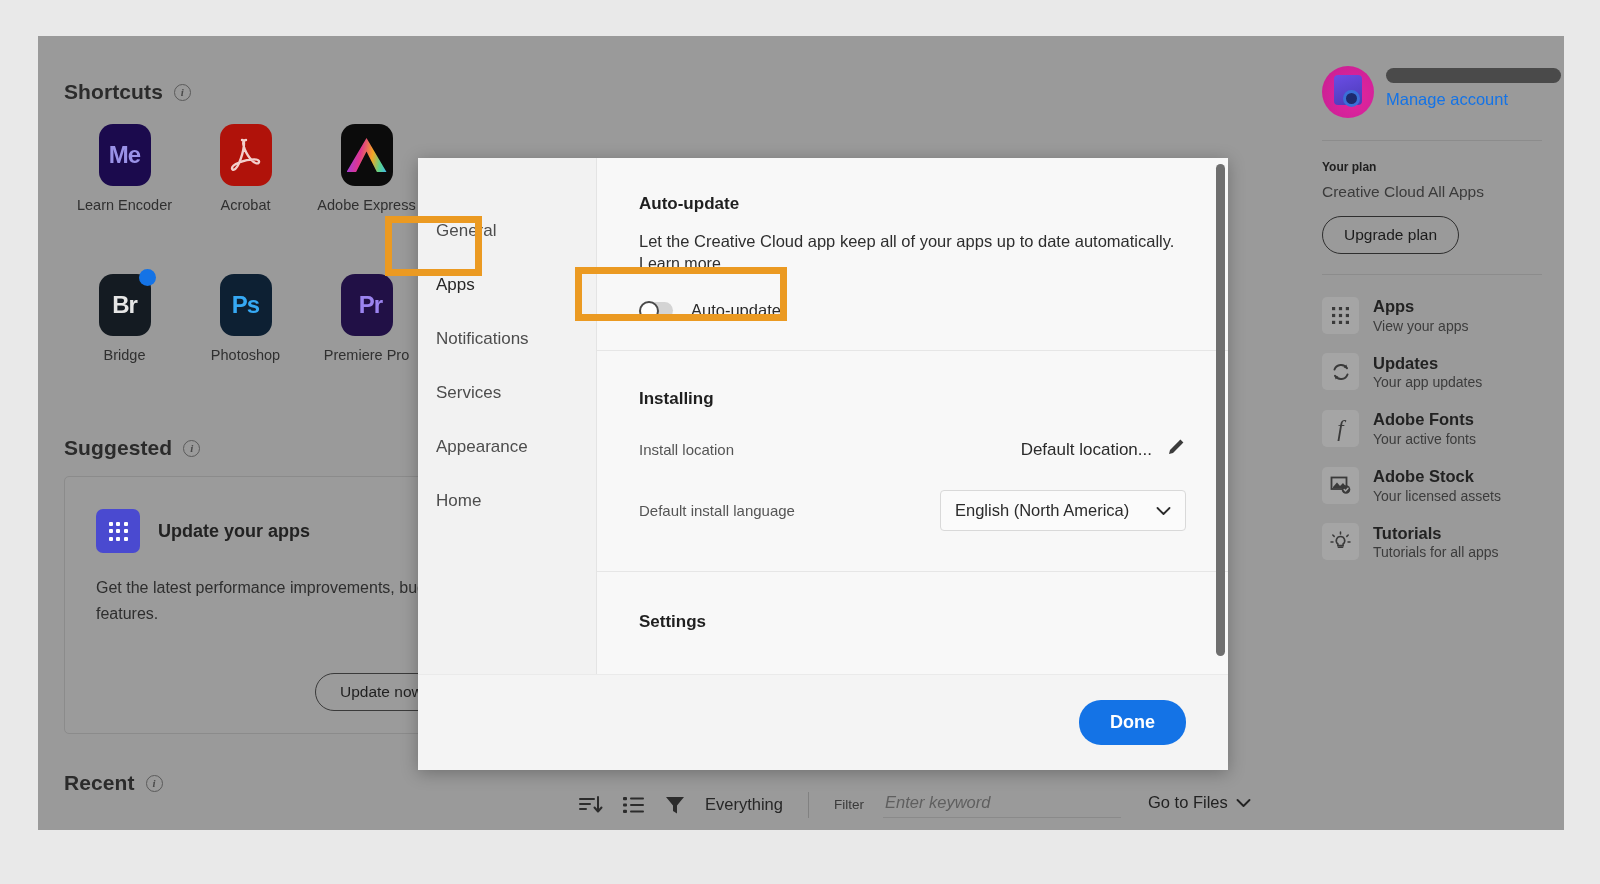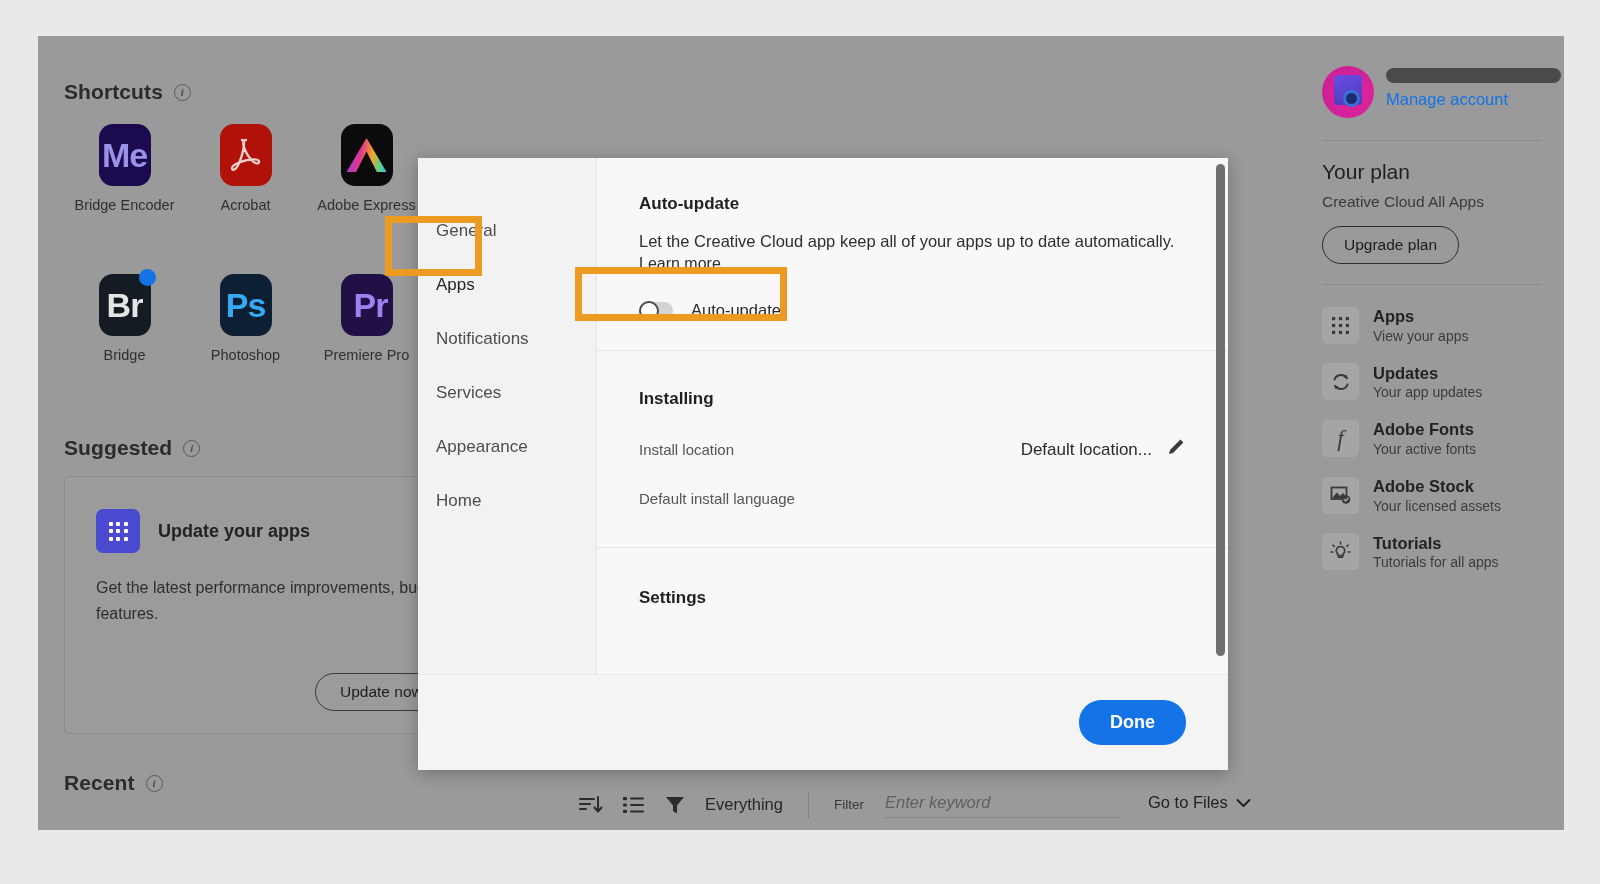--- a/index.html
+++ b/index.html
@@ -52,21 +52,21 @@
     grid-template-columns: repeat(4, 121px);
     grid-template-rows: repeat(2, 150px);
   }
   .app-tile {
     display: flex; flex-direction: column; align-items: center;
     cursor: pointer; position: relative;
   }
   .app-icon {
     width: 52px; height: 62px; border-radius: 14px;
     display: flex; align-items: center; justify-content: center;
-    font-size: 34px; font-weight: bold;
+    font-size: 24px; font-weight: bold;
     letter-spacing: -1px;
     position: relative;
   }
   .app-label {
     margin-top: 11px; font-size: 14.5px; color: #303030;
     white-space: nowrap;
   }
   .badge-dot {
     position: absolute; right: -5px; top: -5px;
     width: 17px; height: 17px; border-radius: 50%;
@@ -158,21 +158,21 @@
     background: #1d2a6e; border: 3px solid #3a6fd8;
   }
   .acct-right { padding-top: 2px; flex: 1; }
   .name-redact {
     width: 175px; height: 15px; border-radius: 8px; background: #4a4a4a;
     margin-bottom: 7px;
   }
   .manage-link { font-size: 16.5px; color: #1473e6; cursor: pointer; }
   .sb-divider { height: 1px; background: #8c8c8c; margin: 22px 0 0 0; }
   .plan-block { padding-top: 19px; }
-  .plan-title { font-size: 21px; font-weight: normal; color: #1f1f1f; }
+  .plan-title { font-size: 12px; font-weight: bold; color: #1f1f1f; }
   .plan-name { font-size: 15.5px; color: #3b3b3b; margin-top: 9px; }
   .upgrade-btn {
     margin-top: 15px; padding: 9px 21px;
     border: 1.4px solid #2e2e2e; border-radius: 19px;
     font-size: 15.5px; color: #1b1b1b; background: transparent; cursor: pointer;
   }
   .nav-list { padding-top: 12px; }
   .nav-item {
     display: flex; align-items: center; gap: 14px;
     padding: 9px 0; cursor: pointer;
@@ -267,21 +267,21 @@
 
     <div class="section-head" id="shortcuts-head">
       <span>Shortcuts</span>
       <span class="info-i">i</span>
     </div>
 
     <div class="apps-grid">
 
       <div class="app-tile">
         <div class="app-icon" style="background:#1b0a4d;color:#9a92e8;">Me</div>
-        <div class="app-label">Bridge Encoder</div>
+        <div class="app-label">Learn Encoder</div>
       </div>
 
       <div class="app-tile">
         <div class="app-icon" style="background:#b0120a;">
           <svg width="34" height="36" viewBox="0 0 34 36" aria-hidden="true">
             <path d="M17 3c-2.2 0-3 1.8-2.7 4.2.4 3 2.2 7.4 4.6 11.2 2.2 3.4 5.2 6.6 7.6 7.6 2 .9 3.6.2 3.6-1.2 0-1.6-2.1-2.4-5.3-2.4-4.3 0-10 1.3-14.6 3.1C5.8 27.2 3 29.4 3 31.2c0 1.1.9 1.8 2 1.5 2.4-.7 4.8-5.3 6.8-11C13.6 16.6 15 10 15 6.3 15 4.3 14.4 3 13 3" fill="none" stroke="#f3cfcb" stroke-width="2.4" stroke-linecap="round" stroke-linejoin="round"></path>
           </svg>
         </div>
         <div class="app-label">Acrobat</div>
       </div>
@@ -531,20 +531,26 @@
               <span class="pencil">
                 <svg width="20" height="20" viewBox="0 0 20 20" aria-hidden="true">
                   <path d="M14.4 2.6 L17.4 5.6 L7 16 L3 17 L4 13 Z" fill="#3c3c3c"></path>
                 </svg>
               </span>
             </span>
           </div>
 
           <div class="row">
             <span class="row-label">Default install language</span>
+            <span class="select-box">
+              <span>English (North America)</span>
+              <svg width="15" height="10" viewBox="0 0 15 10" aria-hidden="true">
+                <path d="M1.5 2 L7.5 8 L13.5 2" fill="none" stroke="#2b2b2b" stroke-width="1.8" stroke-linecap="round" stroke-linejoin="round"></path>
+              </svg>
+            </span>
           </div>
         </div>
 
         <div class="pane-section" style="padding-top:40px;border-bottom:none;">
           <div class="pane-h">Settings</div>
         </div>
 
         <div class="modal-scrollbar"></div>
       </div>
     </div>

